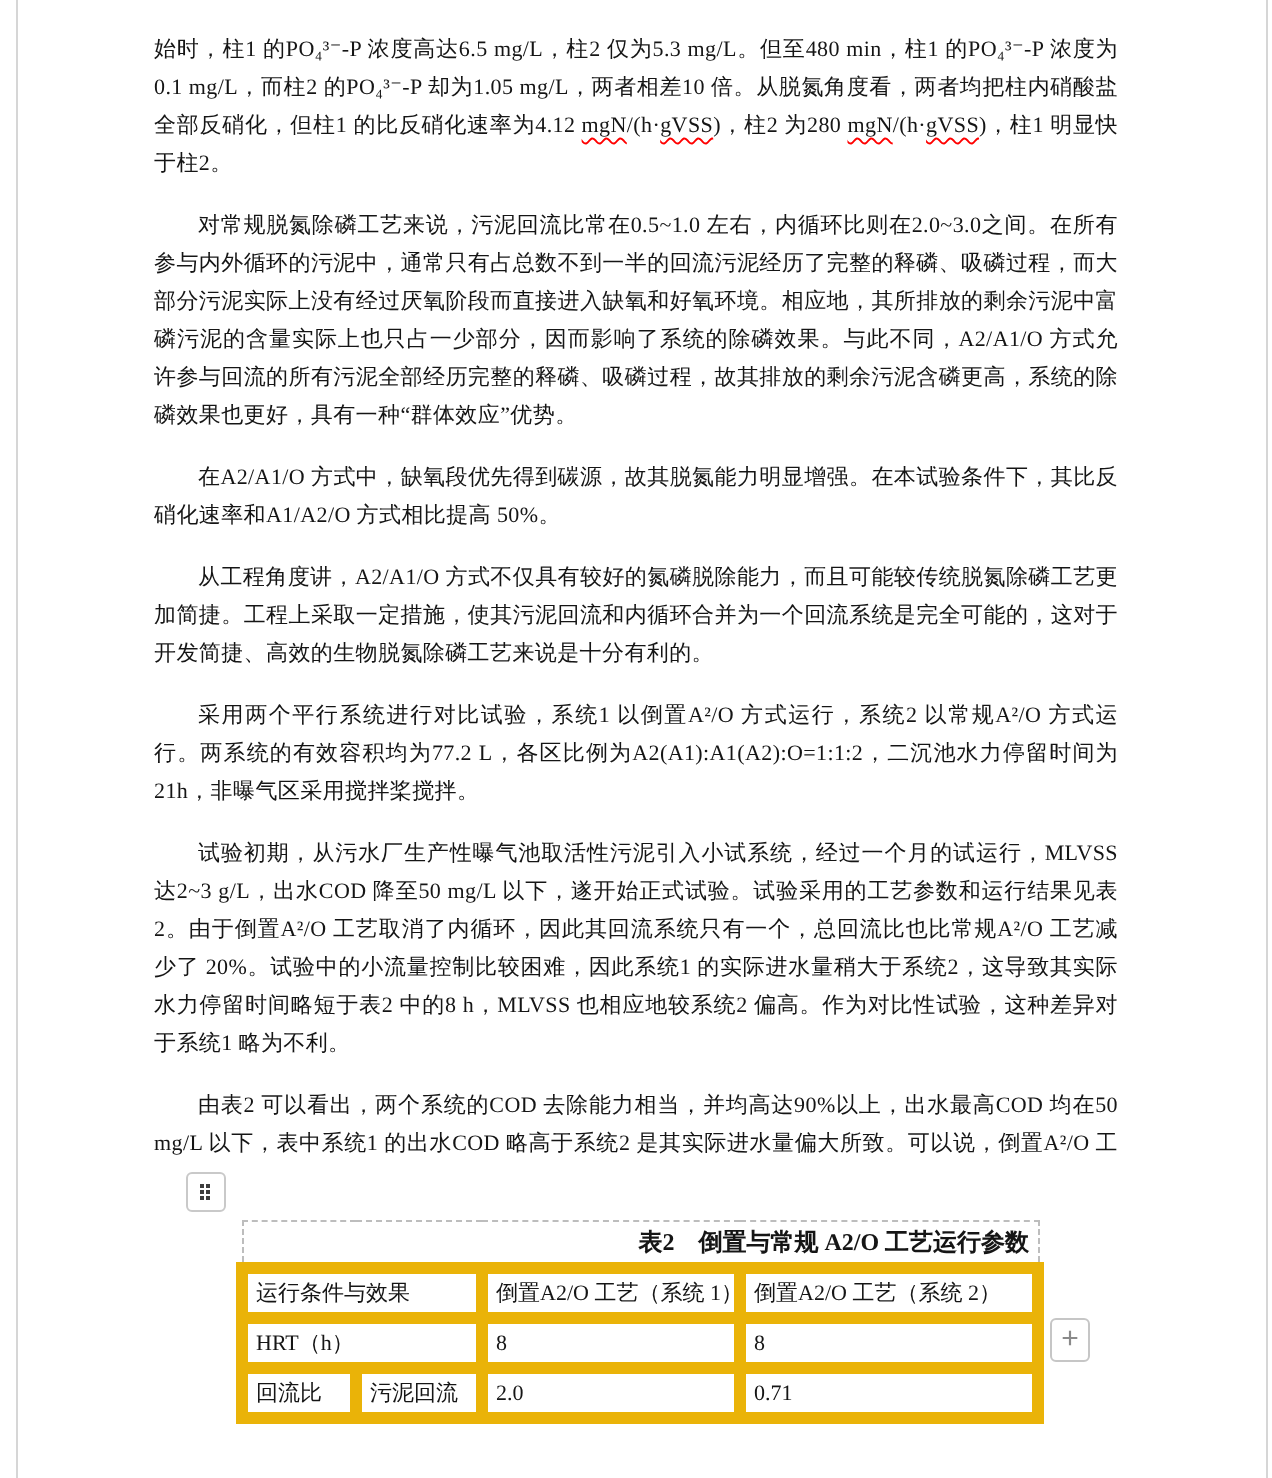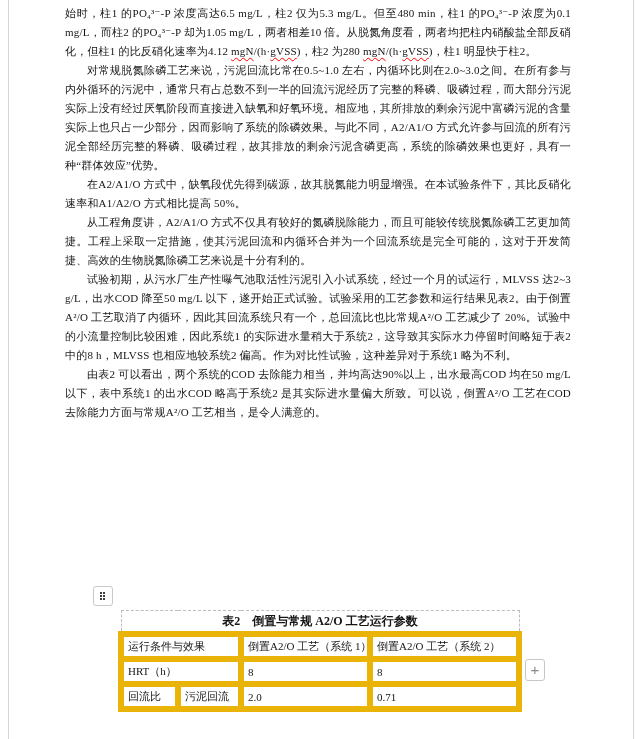--- a/index.html
+++ b/index.html
@@ -17,21 +17,21 @@
   .page-edge.left { left:8px; }
   .page-edge.right { left:633px; }
 
   
   #doc-body {
     position:absolute; left:65px; top:4px; width:506px; height:580px;
     font-size:11px; line-height:19px;
     text-align:justify; overflow:hidden;
     letter-spacing:0.2px;
   }
-  #doc-body p { margin:0; }
+  #doc-body p { margin:12px; }
   #doc-body p.indent { text-indent:22px; }
   #doc-body p.heading { font-weight:bold; }
   .misspell {
     text-decoration:underline wavy #ff0000 1px;
     text-underline-offset:2px;
   }
 
   
   #table-handle {
     position:absolute; left:93px; top:586px; width:20px; height:20px;
@@ -50,21 +50,21 @@
   }
   #run-table td {
     border:6px solid #eab308;
     height:19px; padding:0 4px;
     vertical-align:middle; white-space:nowrap; overflow:hidden;
     background:#ffffff;
   }
   #run-table td.title-cell {
     border:1px dashed #bdbdbd;
     border-bottom:1px solid #7f7f7f;
-    text-align:center; font-weight:bold; font-size:12px; height:20px;
+    text-align:right; font-weight:bold; font-size:12px; height:20px;
   }
 
   
   #plus-button {
     position:absolute; left:525px; top:659px; width:20px; height:22px;
     border:1px solid #c6c6c6; border-radius:3px; background:#ffffff;
     color:#8a8a8a; font-size:15px; line-height:20px; text-align:center;
     font-family:"Liberation Sans","DejaVu Sans",sans-serif;
     cursor:pointer; box-sizing:border-box;
   }
@@ -73,20 +73,21 @@
 <body>
 
 <div class="page-edge left"></div>
 <div class="page-edge right"></div>
 
 <div id="doc-body">
     <p class=""><span>始时，柱1 的PO₄³⁻-P 浓度高达6.5 mg/L，柱2 仅为5.3 mg/L。但至480 min，柱1 的PO₄³⁻-P 浓度为0.1 mg/L，而柱2 的PO₄³⁻-P 却为1.05 mg/L，两者相差10 倍。从脱氮角度看，两者均把柱内硝酸盐全部反硝化，但柱1 的比反硝化速率为4.12 </span><span class="misspell">mgN</span><span>/(h·</span><span class="misspell">gVSS</span><span>)，柱2 为280 </span><span class="misspell">mgN</span><span>/(h·</span><span class="misspell">gVSS</span><span>)，柱1 明显快于柱2。</span></p>
     <p class="indent"><span>对常规脱氮除磷工艺来说，污泥回流比常在0.5~1.0 左右，内循环比则在2.0~3.0之间。在所有参与内外循环的污泥中，通常只有占总数不到一半的回流污泥经历了完整的释磷、吸磷过程，而大部分污泥实际上没有经过厌氧阶段而直接进入缺氧和好氧环境。相应地，其所排放的剩余污泥中富磷污泥的含量实际上也只占一少部分，因而影响了系统的除磷效果。与此不同，A2/A1/O 方式允许参与回流的所有污泥全部经历完整的释磷、吸磷过程，故其排放的剩余污泥含磷更高，系统的除磷效果也更好，具有一种“群体效应”优势。</span></p>
     <p class="indent"><span>在A2/A1/O 方式中，缺氧段优先得到碳源，故其脱氮能力明显增强。在本试验条件下，其比反硝化速率和A1/A2/O 方式相比提高 50%。</span></p>
     <p class="indent"><span>从工程角度讲，A2/A1/O 方式不仅具有较好的氮磷脱除能力，而且可能较传统脱氮除磷工艺更加简捷。工程上采取一定措施，使其污泥回流和内循环合并为一个回流系统是完全可能的，这对于开发简捷、高效的生物脱氮除磷工艺来说是十分有利的。</span></p>
+    <p class="indent"><span>采用两个平行系统进行对比试验，系统1 以倒置A²/O 方式运行，系统2 以常规A²/O 方式运行。两系统的有效容积均为77.2 L，各区比例为A2(A1):A1(A2):O=1:1:2，二沉池水力停留时间为21h，非曝气区采用搅拌桨搅拌。</span></p>
     <p class="indent"><span>试验初期，从污水厂生产性曝气池取活性污泥引入小试系统，经过一个月的试运行，MLVSS 达2~3 g/L，出水COD 降至50 mg/L 以下，遂开始正式试验。试验采用的工艺参数和运行结果见表2。由于倒置A²/O 工艺取消了内循环，因此其回流系统只有一个，总回流比也比常规A²/O 工艺减少了 20%。试验中的小流量控制比较困难，因此系统1 的实际进水量稍大于系统2，这导致其实际水力停留时间略短于表2 中的8 h，MLVSS 也相应地较系统2 偏高。作为对比性试验，这种差异对于系统1 略为不利。</span></p>
     <p class="indent"><span>由表2 可以看出，两个系统的COD 去除能力相当，并均高达90%以上，出水最高COD 均在50 mg/L 以下，表中系统1 的出水COD 略高于系统2 是其实际进水量偏大所致。可以说，倒置A²/O 工艺在COD 去除能力方面与常规A²/O 工艺相当，是令人满意的。</span></p>
   </div>
 
 <div id="table-handle">
   <span class="grid-dots">
     <i></i>
       <i></i>
       <i></i>
       <i></i>

